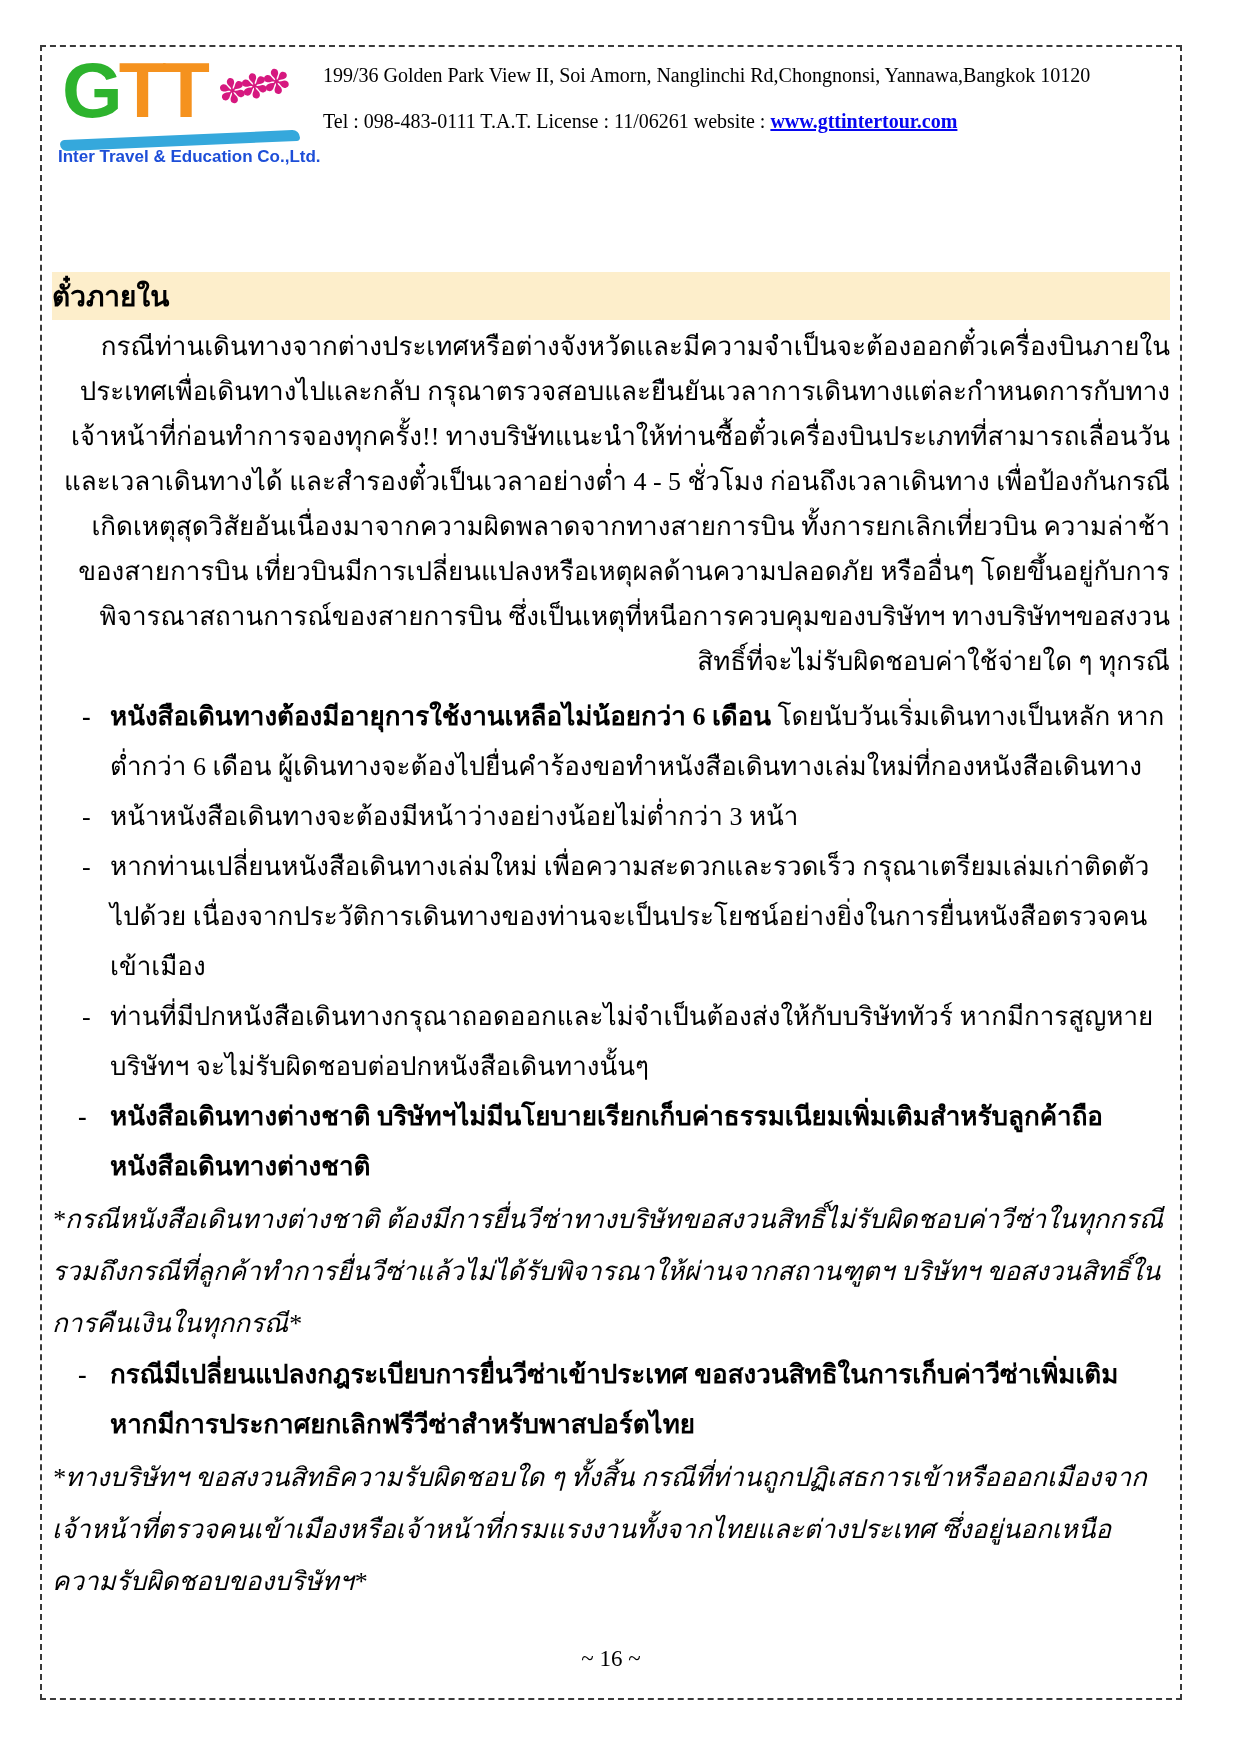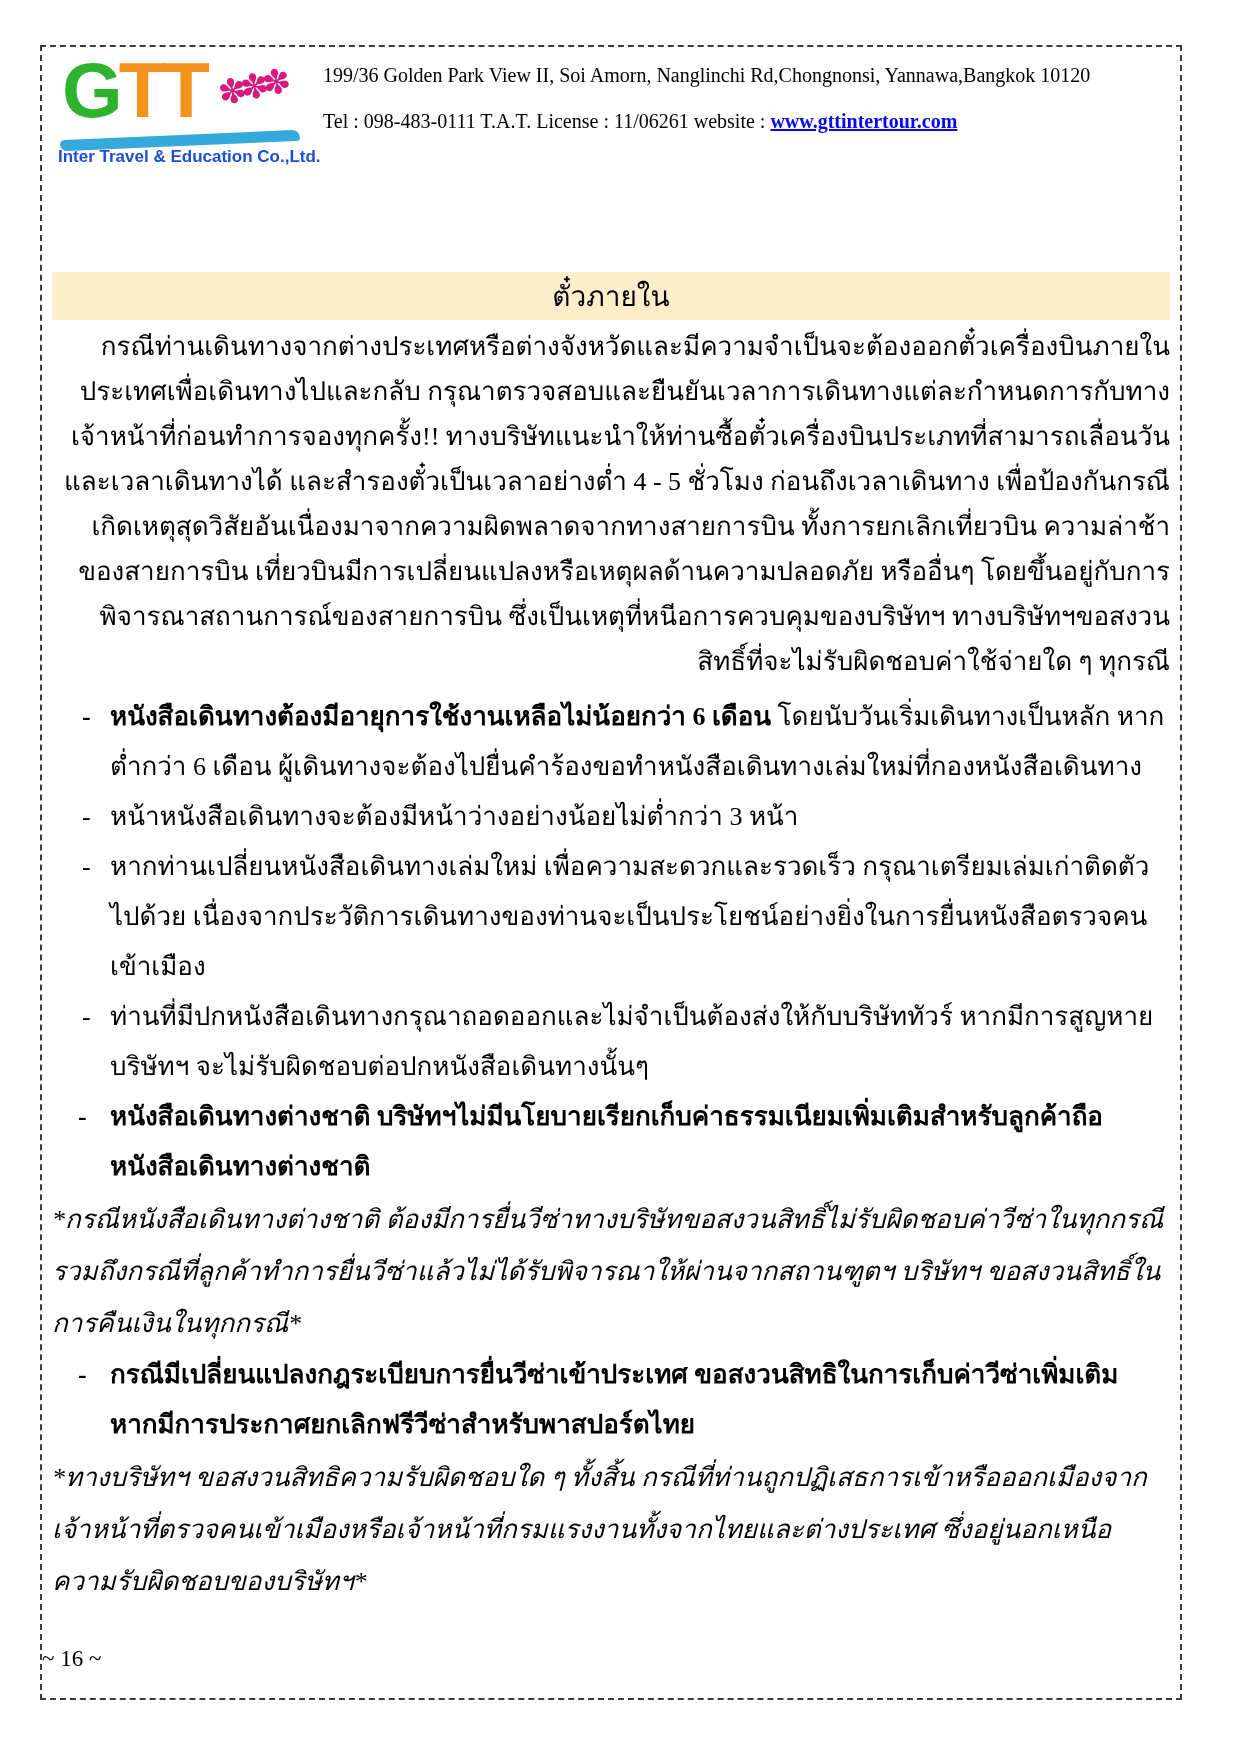--- a/index.html
+++ b/index.html
@@ -46,22 +46,22 @@
     text-shadow: 0 0 1px #ffffff;
   }
   .header-contact { flex: 1 1 auto; text-align: left; padding-top: 8px; }
   .addr-line { font-size: 20px; line-height: 24px; }
   .tel-line  { font-size: 20px; line-height: 24px; margin-top: 22px; }
   .site-link { color: #0707f0; font-weight: bold; text-decoration: underline; }
 
   
   .band {
     margin-top: 0; height: 48px;
-    display: flex; align-items: center; justify-content: center;
-    font-weight: normal; font-size: 28px;
+    display: flex; align-items: center; justify-content: flex-start;
+    font-weight: bold; font-size: 28px;
   }
   .band-1 { margin-top: 95px; }
   .band-2 { margin-top: 58px; }
 
   
   .para {
     font-size: 26px; line-height: 45px;
     text-indent: 48px; margin: 4px 0 0 0; text-align: right;
   }
   .confirm-note {
@@ -81,21 +81,21 @@
   .bullet.bold-item .b-marker { flex-basis: 32px; }
 
   .note {
     font-style: italic; font-size: 26px; line-height: 52px;
     margin: 2px 0 0 0;
   }
 
   
   .page-number {
     position: absolute; bottom: 26px; left: 0; width: 100%;
-    text-align: left; font-size: 23px;
+    text-align: center; font-size: 23px;
   }
 </style>
 </head>
 <body>
 
 <div class="page">
   <div class="content">
 
     <div class="header-row">
       <div class="logo">

